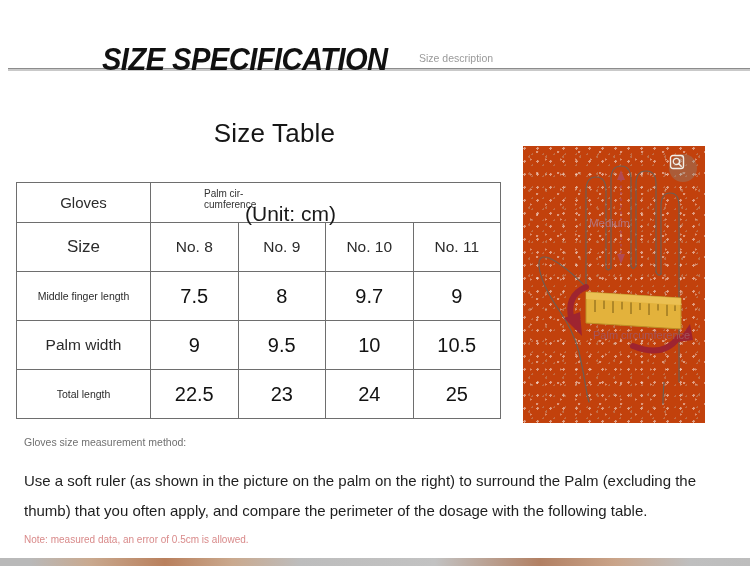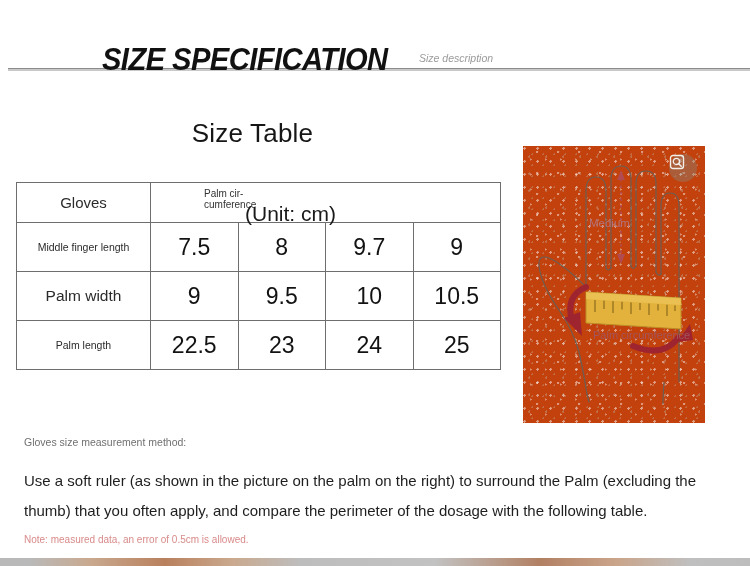--- a/index.html
+++ b/index.html
@@ -27,29 +27,30 @@
     font-size:31px;letter-spacing:-0.6px;
     color:#111111;
     white-space:nowrap;
     transform:scaleX(0.94);
     transform-origin:left center;
     line-height:1;
     z-index:3;
   }
   .banner-sub{
     position:absolute;left:419px;top:30px;
-    font-size:10.5px;color:#9a9a9a;white-space:nowrap;z-index:2;font-style:italic;
+    font-size:10.5px;color:#9a9a9a;white-space:nowrap;z-index:2;
   }
 
   
   .section-heading{
     position:absolute;left:0;top:118px;width:505px;
     text-align:center;
     font-size:26px;color:#161616;
     letter-spacing:0.2px;
+    padding-left:22px;
   }
 
   
   .sizetable{
     position:absolute;left:16px;top:182px;
     width:485px;
     border-collapse:collapse;
     table-layout:fixed;
     background:#0ea5e9;
   }
@@ -63,21 +64,21 @@
   .col-label{width:133px;}
   .col-v{width:88px;}
   .row-h{height:40px;}
   .row-n{height:49px;}
 
   .cell-gloves{font-size:15px;color:#2b2b2b;}
   .cell-size{font-size:17px;color:#2b2b2b;}
   .cell-small{font-size:10.5px;color:#2b2b2b;}
   .cell-mid{font-size:15.5px;color:#2b2b2b;}
   .cell-no{font-size:15.5px;color:#2b2b2b;}
-  .cell-num{font-size:23px;color:#121212;}
+  .cell-num{font-size:20px;color:#121212;}
 
   
   .hdr-merge{position:relative;}
   .hdr-palm{
     position:absolute;left:36px;top:5px;
     width:68px;
     font-size:10px;line-height:11px;color:#333;
     text-align:left;
     margin-left:17px;
   }
@@ -149,39 +150,46 @@
 <table class="sizetable">
   <tbody>
     <tr class="row-h">
       <td class="col-label cell-gloves">Gloves</td>
       <td class="hdr-merge" colspan="4">
         <div class="hdr-palm">Palm cir-cumference</div>
         <div class="hdr-unit">(Unit: cm)</div>
       </td>
     </tr>
 
+    <tr class="row-n">
+      <td class="col-label cell-size">Size</td>
+      <td class="col-v cell-no">No. 8</td>
+      <td class="col-v cell-no">No. 9</td>
+      <td class="col-v cell-no">No. 10</td>
+      <td class="col-v cell-no">No. 11</td>
+    </tr>
 
     <tr class="row-n">
       <td class="col-label cell-small">Middle finger length</td>
       <td class="col-v cell-num">7.5</td>
       <td class="col-v cell-num">8</td>
       <td class="col-v cell-num">9.7</td>
       <td class="col-v cell-num">9</td>
     </tr>
 
     <tr class="row-n">
       <td class="col-label cell-mid">Palm width</td>
       <td class="col-v cell-num">9</td>
       <td class="col-v cell-num">9.5</td>
       <td class="col-v cell-num">10</td>
       <td class="col-v cell-num">10.5</td>
     </tr>
 
     <tr class="row-n">
-      <td class="col-label cell-small">Palm length</td>
+      <td class="col-label cell-small">Total length</td>
       <td class="col-v cell-num">22.5</td>
       <td class="col-v cell-num">23</td>
       <td class="col-v cell-num">24</td>
       <td class="col-v cell-num">25</td>
     </tr>
   </tbody>
 </table>
 
 <div class="hand-fig">
   <div class="grain"></div>

